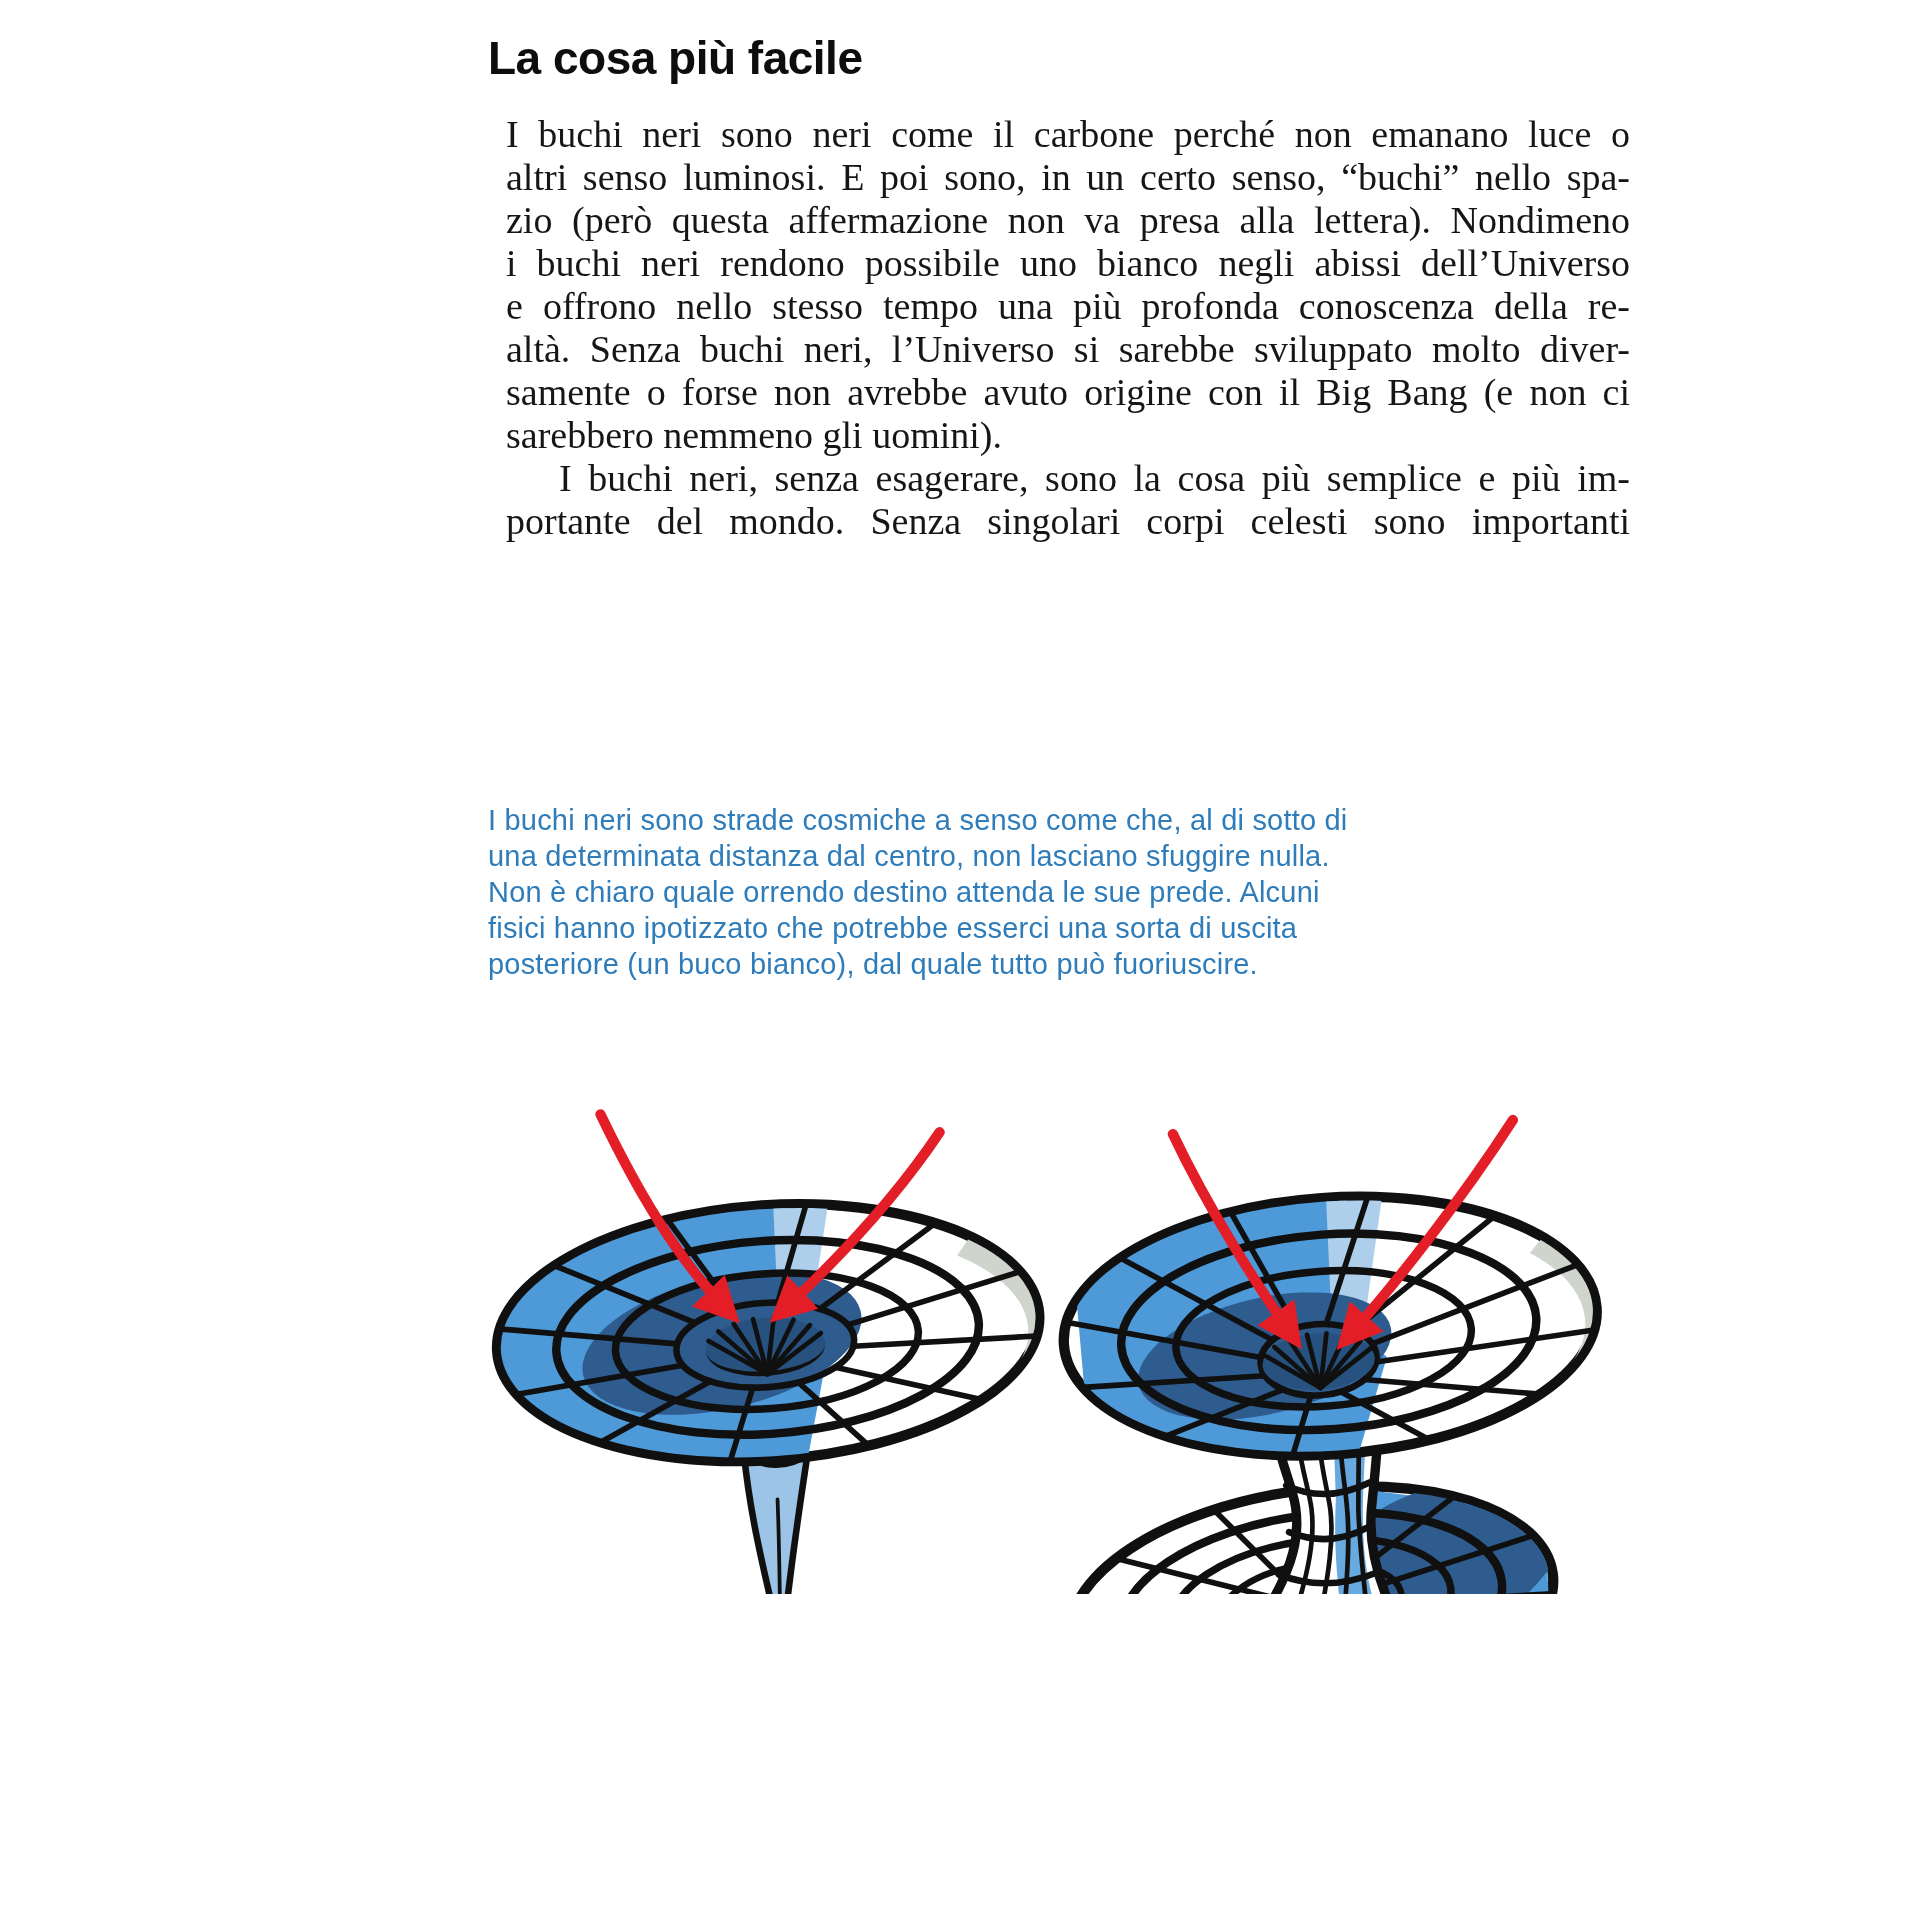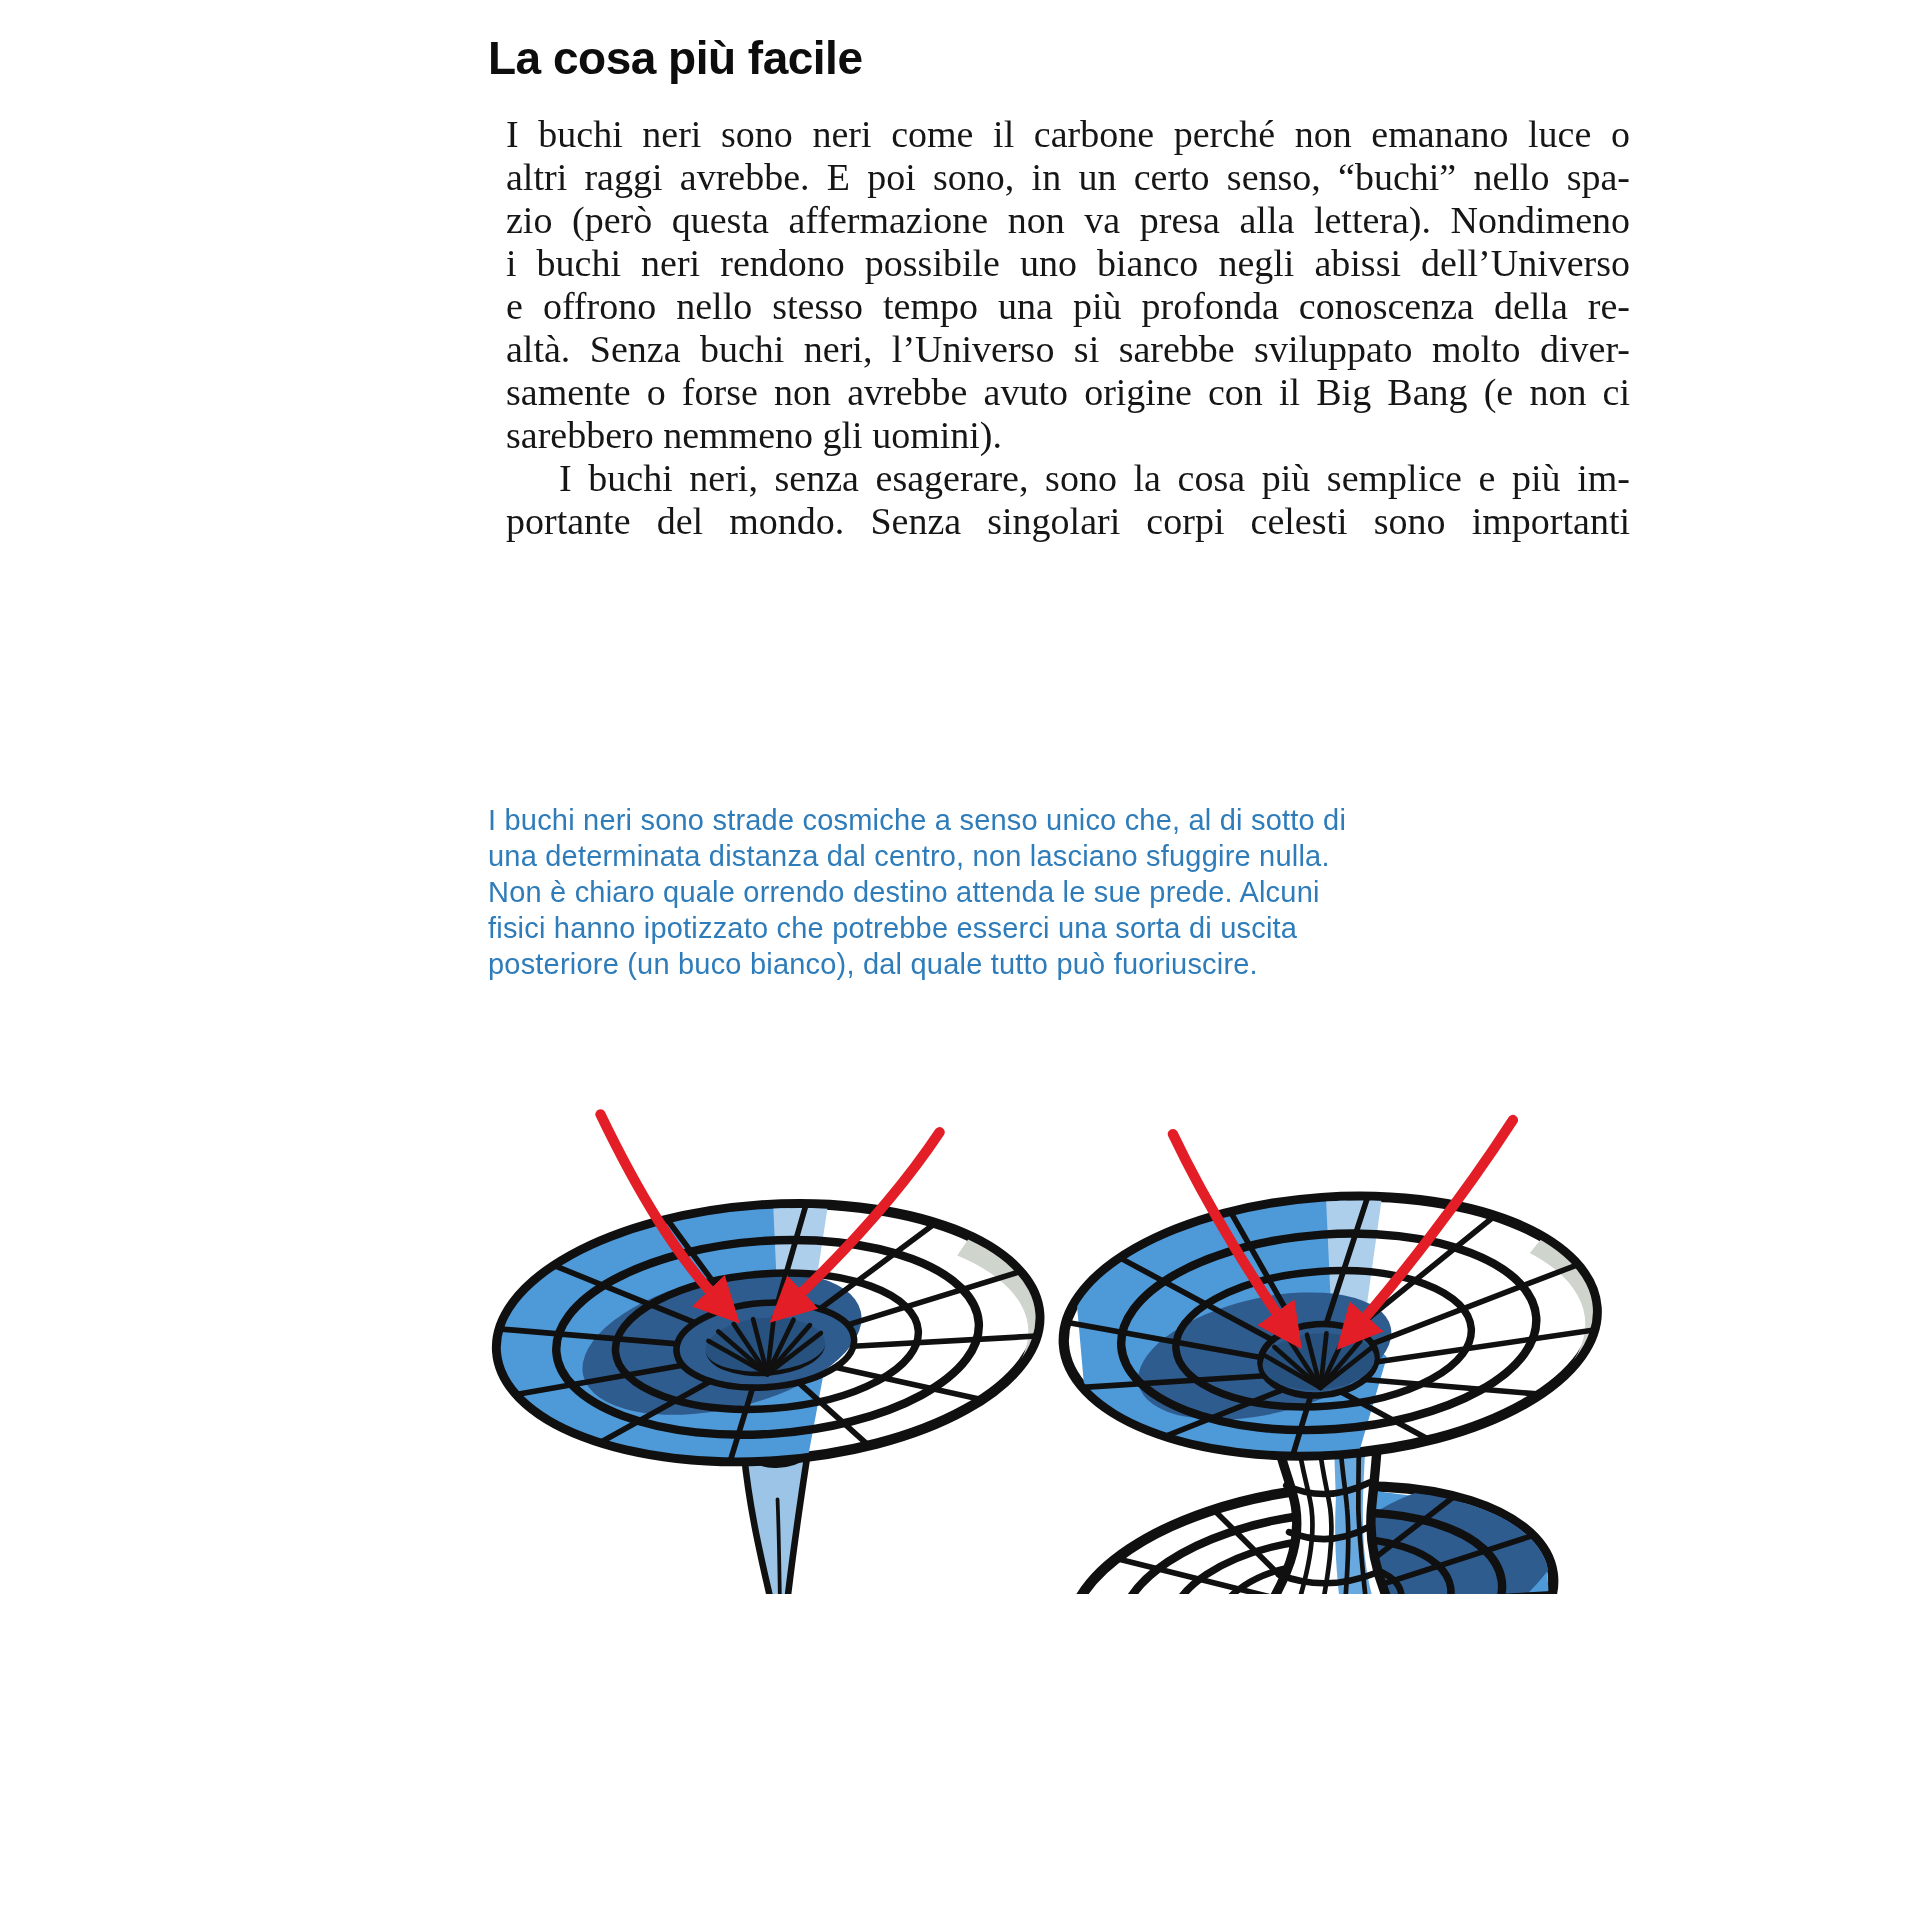--- a/index.html
+++ b/index.html
@@ -23,33 +23,33 @@
 </style>
 </head>
 <body>
 
 <div class="page">
 
   <h1 class="title">La cosa più facile</h1>
 
   <div class="body-lines">
       <div class="bline j">I buchi neri sono neri come il carbone perché non emanano luce o</div>
-      <div class="bline j">altri raggi avrebbe. E poi sono, in un certo senso, “buchi” nello spa-</div>
+      <div class="bline j">altri senso luminosi. E poi sono, in un certo senso, “buchi” nello spa-</div>
       <div class="bline j">zio (però questa affermazione non va presa alla lettera). Nondimeno</div>
       <div class="bline j">i buchi neri rendono possibile uno bianco negli abissi dell’Universo</div>
       <div class="bline j">e offrono nello stesso tempo una più profonda conoscenza della re-</div>
       <div class="bline j">altà. Senza buchi neri, l’Universo si sarebbe sviluppato molto diver-</div>
       <div class="bline j">samente o forse non avrebbe avuto origine con il Big Bang (e non ci</div>
       <div class="bline">sarebbero nemmeno gli uomini).</div>
       <div class="bline j ind">I buchi neri, senza esagerare, sono la cosa più semplice e più im-</div>
       <div class="bline j">portante del mondo. Senza singolari corpi celesti sono importanti</div>
     </div>
 
   <div class="caption">
-      <div class="cline">I buchi neri sono strade cosmiche a senso unico che, al di sotto di</div>
+      <div class="cline">I buchi neri sono strade cosmiche a senso come che, al di sotto di</div>
       <div class="cline">una determinata distanza dal centro, non lasciano sfuggire nulla.</div>
       <div class="cline">Non è chiaro quale orrendo destino attenda le sue prede. Alcuni</div>
       <div class="cline">fisici hanno ipotizzato che potrebbe esserci una sorta di uscita</div>
       <div class="cline">posteriore (un buco bianco), dal quale tutto può fuoriuscire.</div>
     </div>
 
   <div class="figure">
     <svg width="1274" height="848" viewBox="0 0 1360 905" xmlns="http://www.w3.org/2000/svg">
       <defs>
         <marker id="ah" viewBox="0 0 10 10" refX="6.5" refY="5" markerWidth="4.4" markerHeight="4.4" orient="auto-start-reverse">

